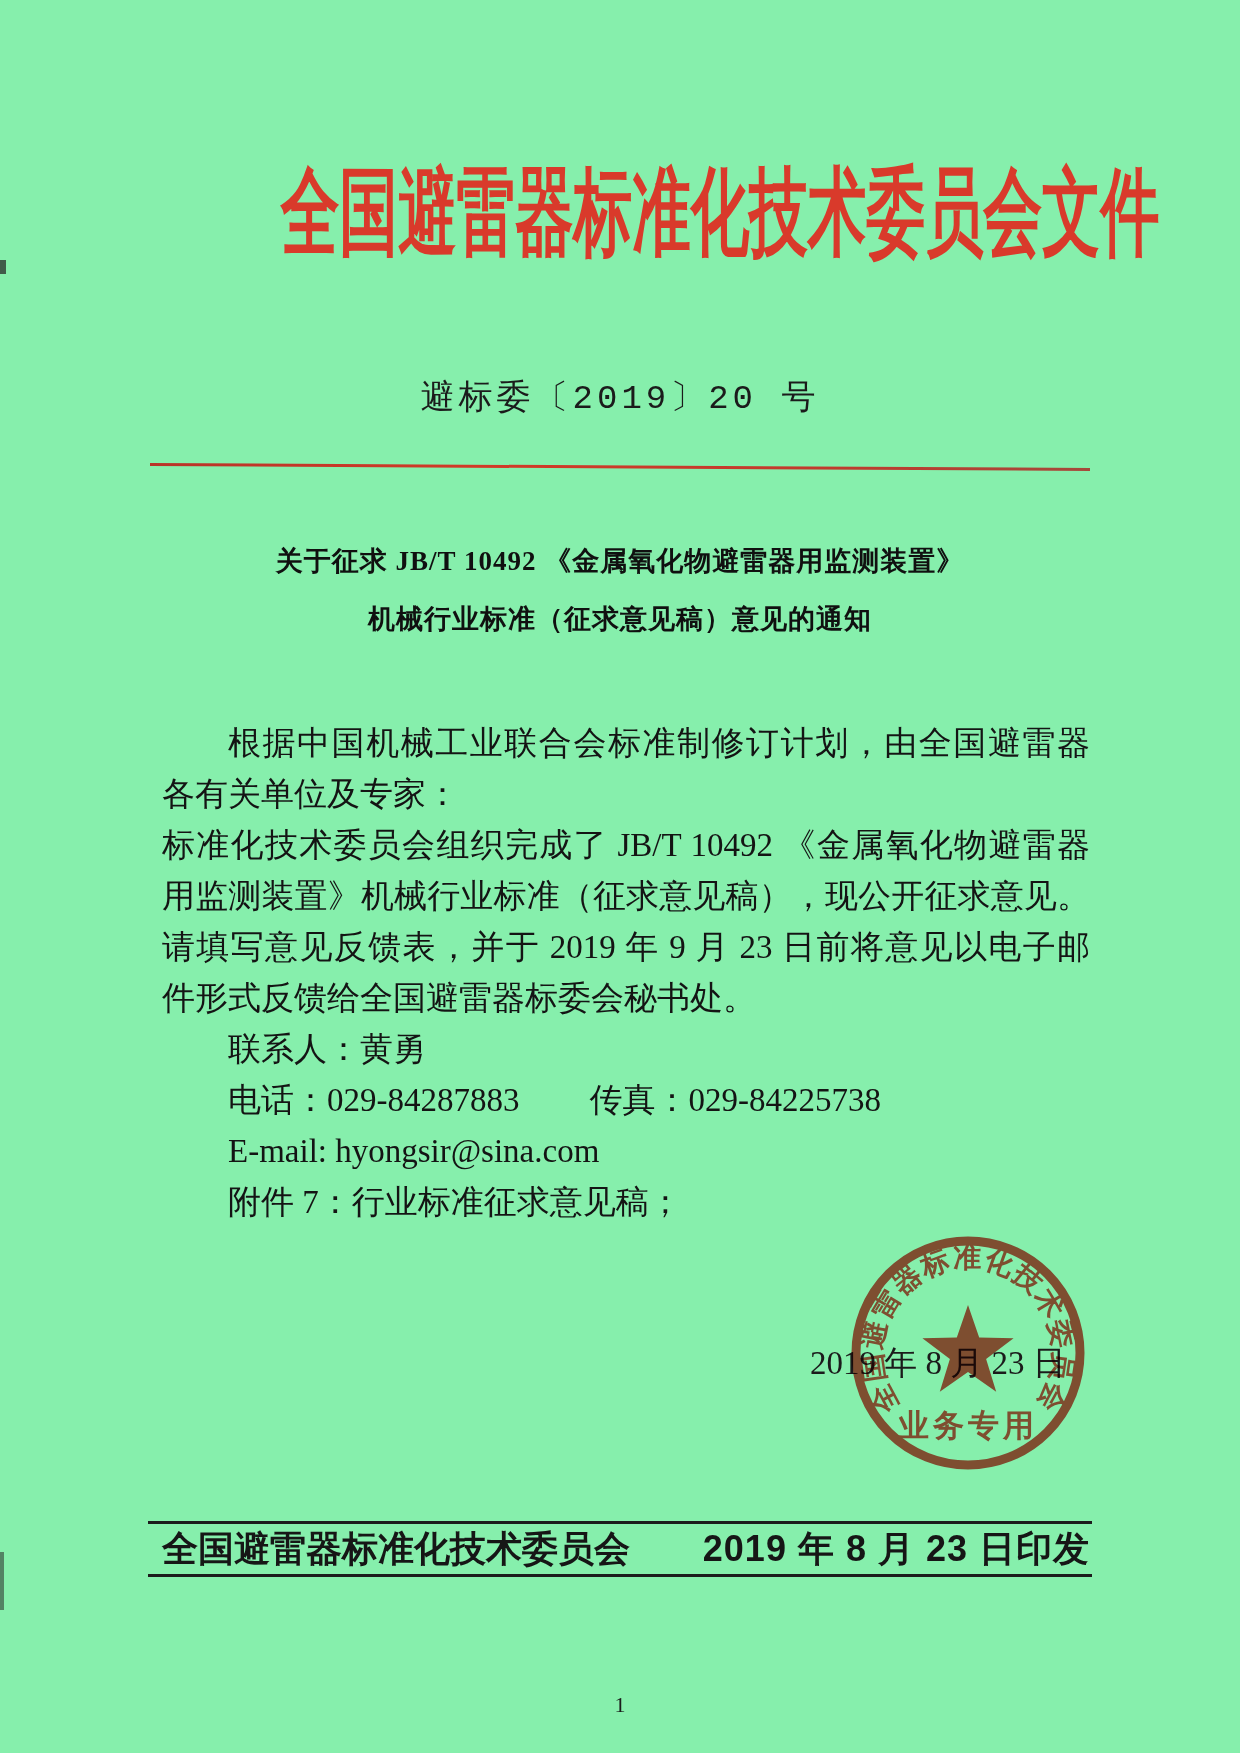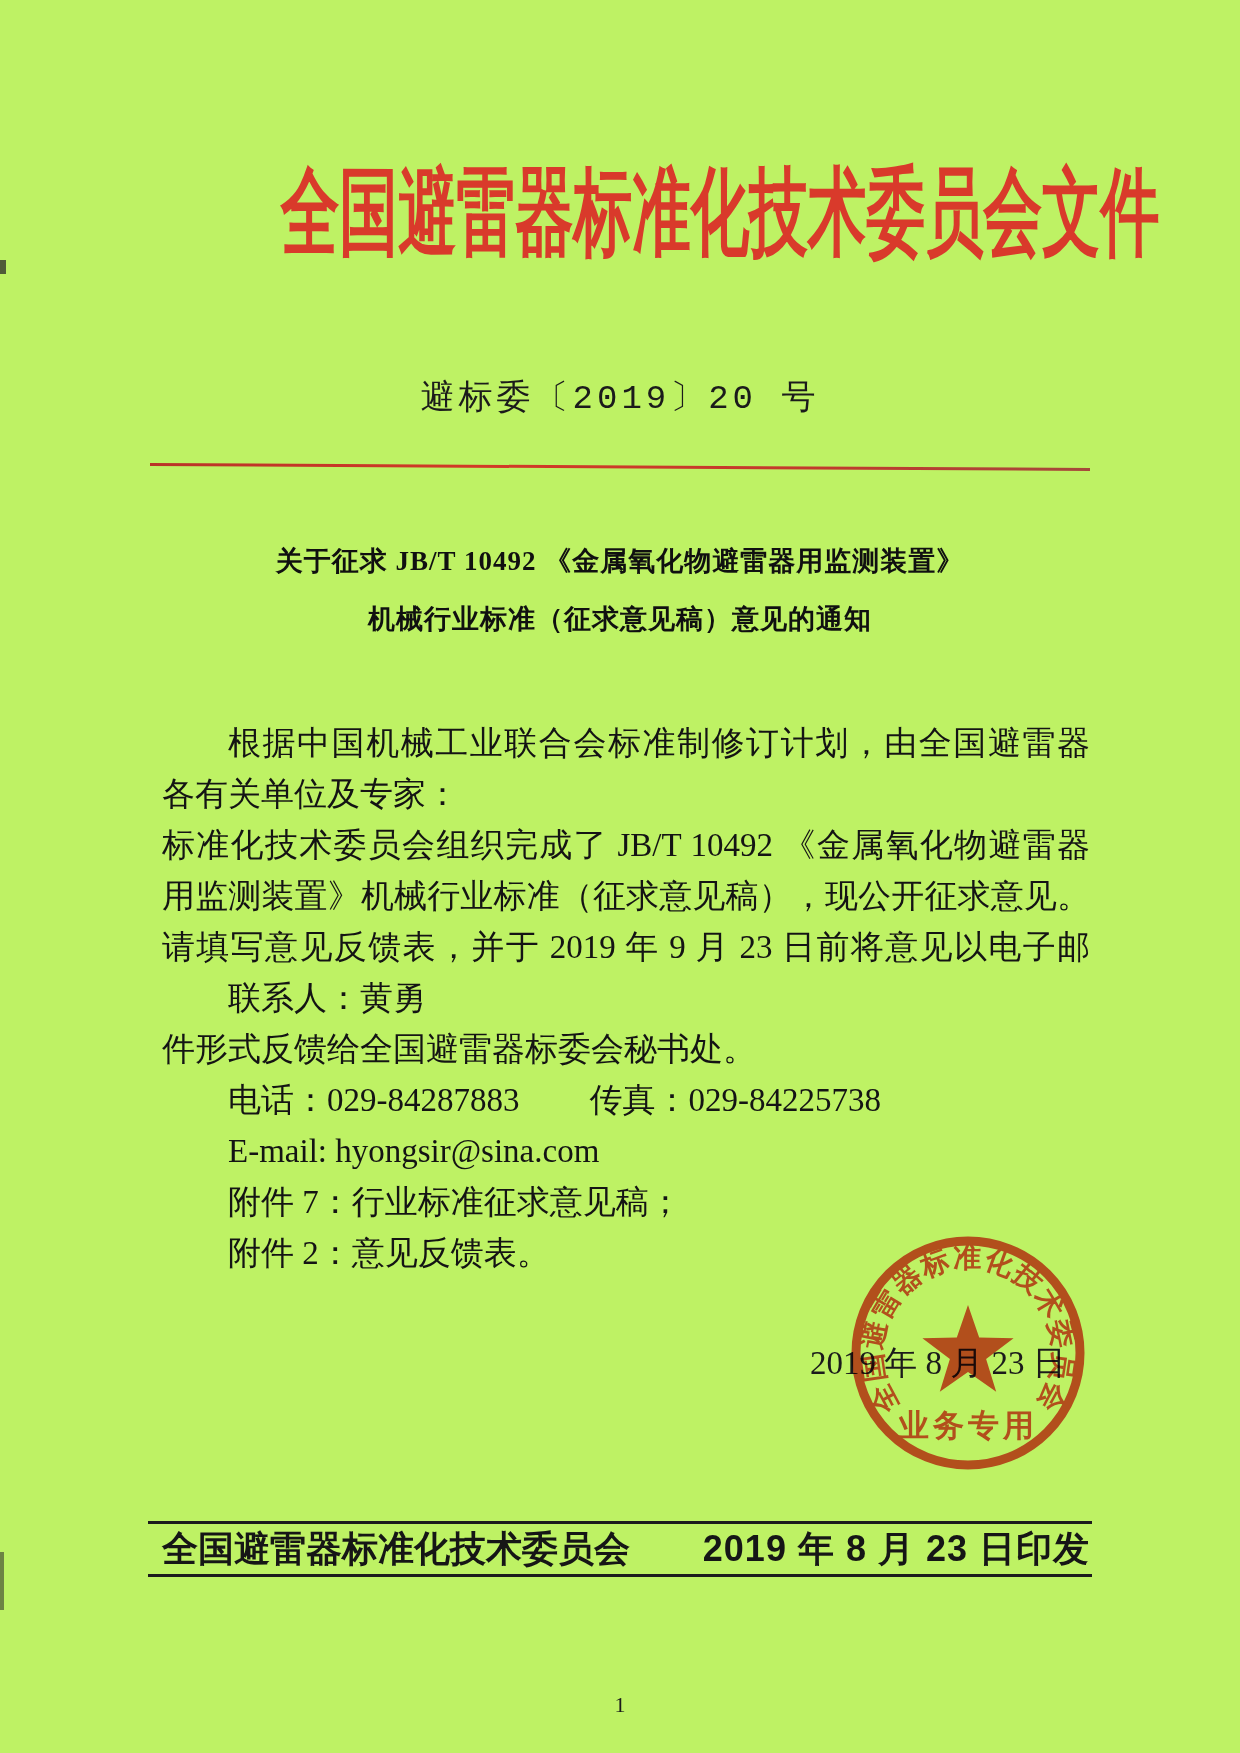--- a/index.html
+++ b/index.html
@@ -1,20 +1,20 @@
 <!DOCTYPE html>
 <html><head>
 <meta charset="utf-8">
 <style>
   html,body{margin:0;padding:0;background:#e8e8e8;}
   .page{
     position:relative;
     width:1240px;height:1753px;
     margin:0 auto;
-    background:#bef264;
+    background:#86efac;
     overflow:hidden;
     font-family:"Liberation Serif","DejaVu Serif",serif;
     color:#1b1b1b;
   }
   
   .header-band{
     position:absolute;top:148px;left:0;width:100%;
     text-align:center;line-height:130px;height:130px;
     white-space:nowrap;
   }
@@ -100,28 +100,27 @@
     <div>关于征求 JB/T 10492  《金属氧化物避雷器用监测装置》</div>
     <div>机械行业标准（征求意见稿）意见的通知</div>
   </div>
 
   <div class="body-block">
     <div class="bline just indent2">根据中国机械工业联合会标准制修订计划，由全国避雷器</div>
     <div class="bline">各有关单位及专家：</div>
     <div class="bline just">标准化技术委员会组织完成了 JB/T 10492 《金属氧化物避雷器</div>
     <div class="bline just">用监测装置》机械行业标准（征求意见稿），现公开征求意见。</div>
     <div class="bline just">请填写意见反馈表，并于 2019 年 9 月 23 日前将意见以电子邮</div>
+    <div class="bline">件形式反馈给全国避雷器标委会秘书处。</div>
     <div class="bline indent2">联系人：黄勇</div>
-    <div class="bline">件形式反馈给全国避雷器标委会秘书处。</div>
     <div class="bline indent2">
       <span>电话：029-84287883</span><span class="spacer70"></span><span>传真：029-84225738</span>
     </div>
     <div class="bline indent2">E-mail: hyongsir@sina.com</div>
     <div class="bline indent2">附件 7：行业标准征求意见稿；</div>
-    <div class="bline indent2">附件 2：意见反馈表。</div>
   </div>
 
   <div class="sign-date">2019 年 8 月 23 日</div>
 
   <svg class="stamp" viewBox="0 0 258 258" xmlns="http://www.w3.org/2000/svg">
     <defs>
       <path id="ringArc" d="M 58.6 178.3 A 86 86 0 1 1 199.4 178.3" fill="none"></path>
     </defs>
     <circle cx="129" cy="129" r="112" fill="none" stroke="#ee4437" stroke-width="9"></circle>
     <polygon fill="#ee4437" points="129,81 117.8,113.6 83.4,114.2 110.9,134.9 100.8,167.8 129,148 157.2,167.8 147.1,134.9 174.6,114.2 140.2,113.6"></polygon>

